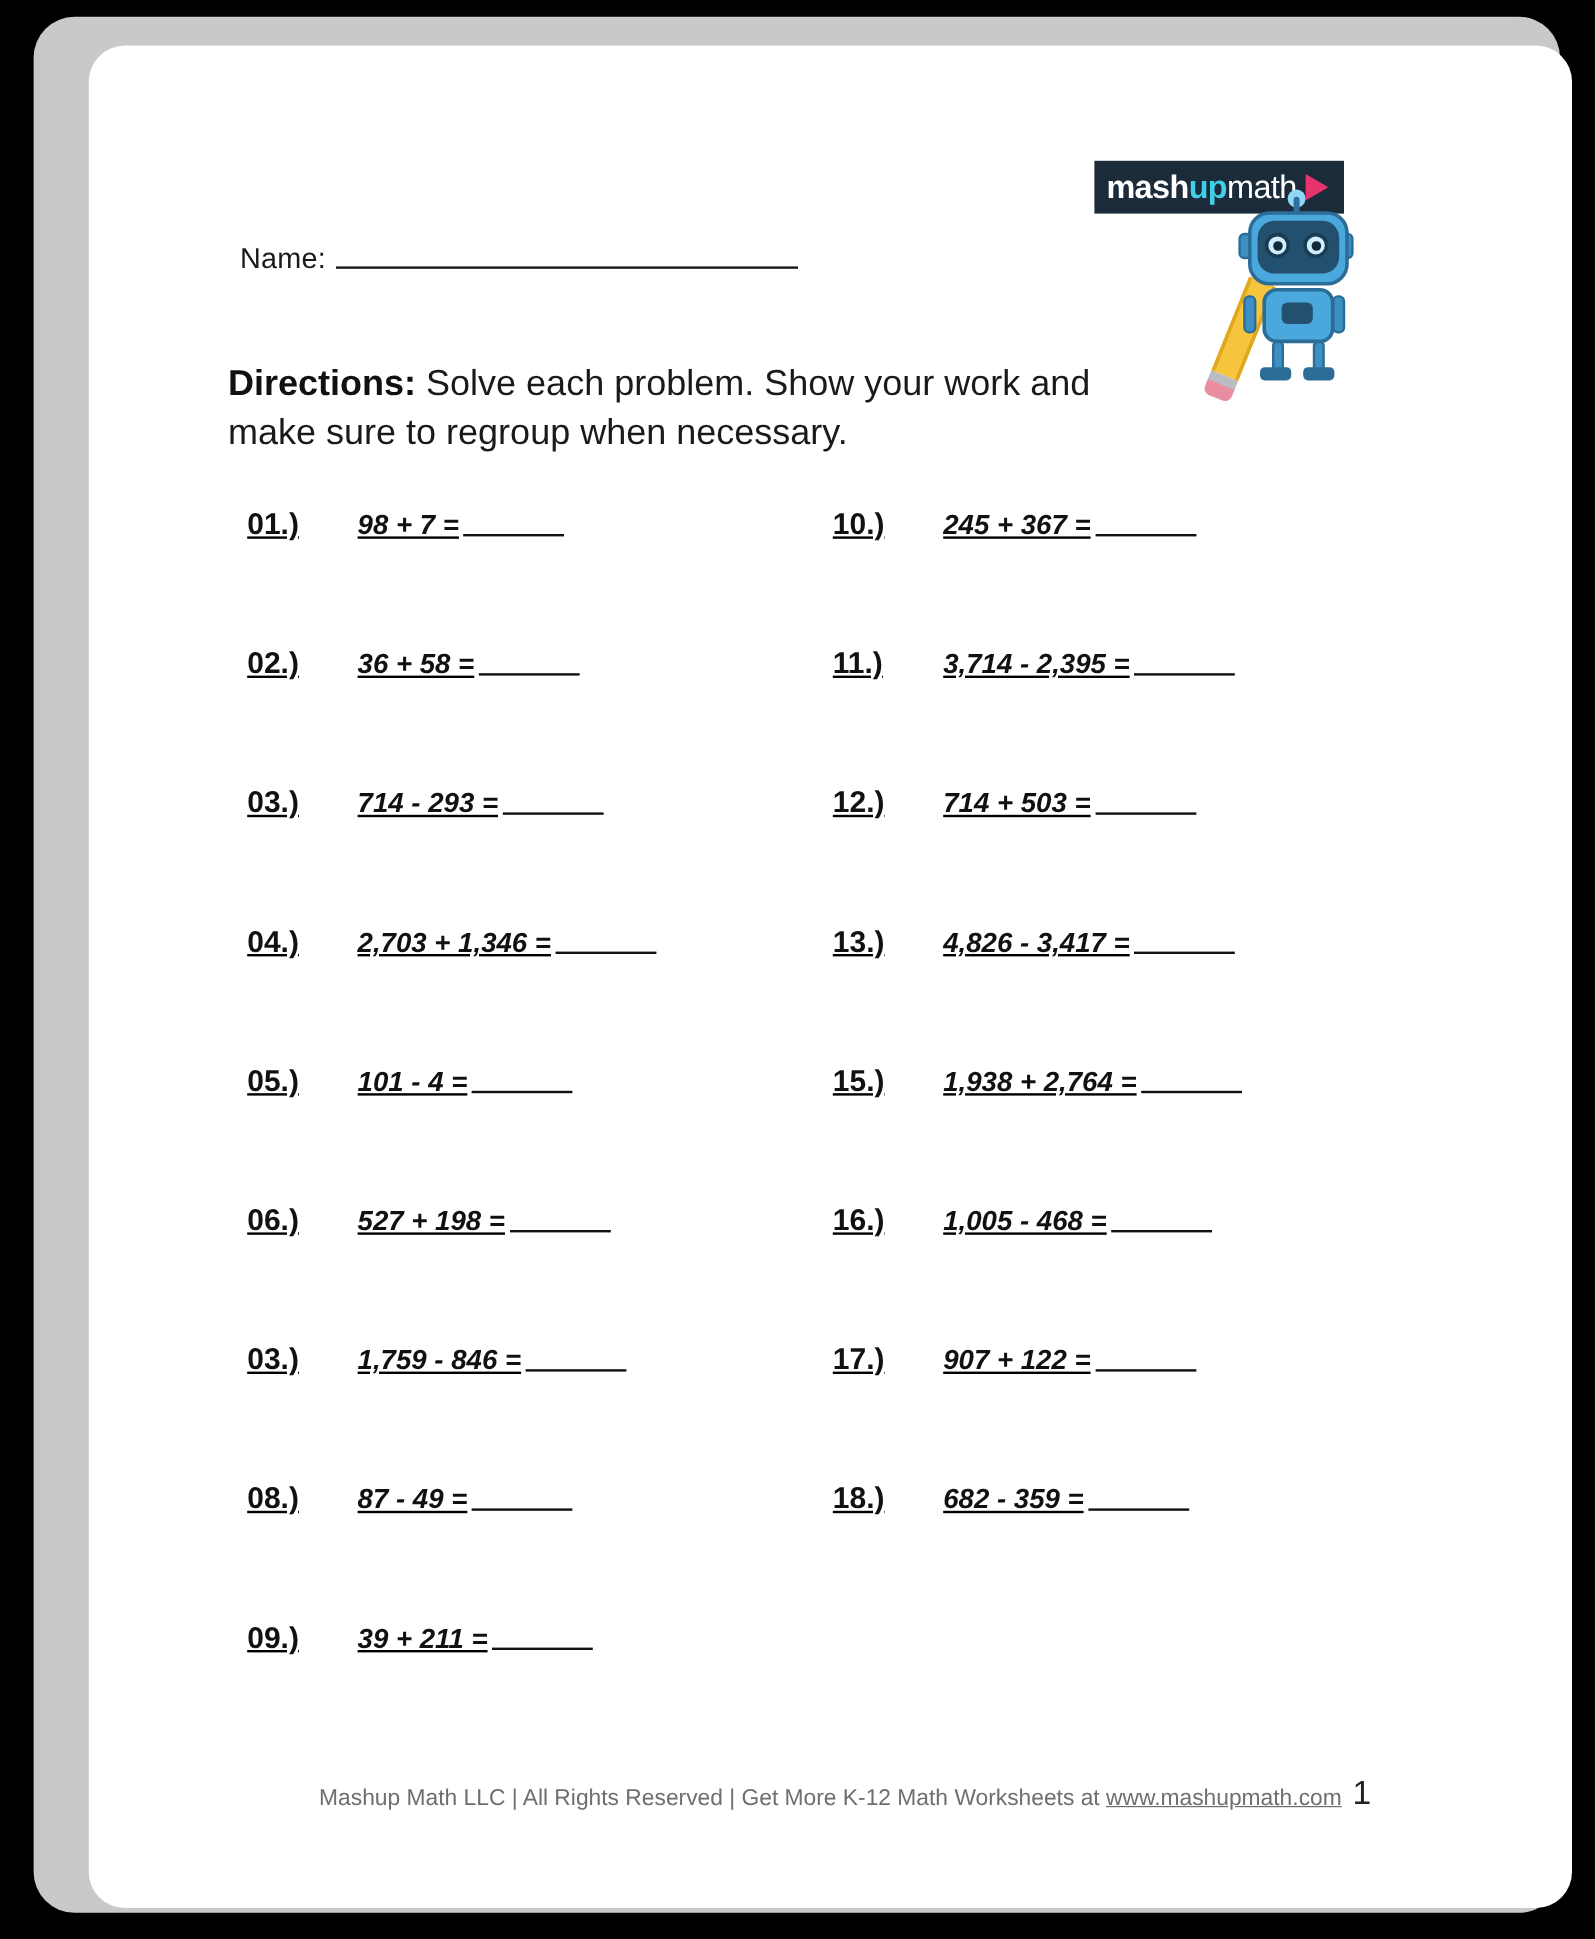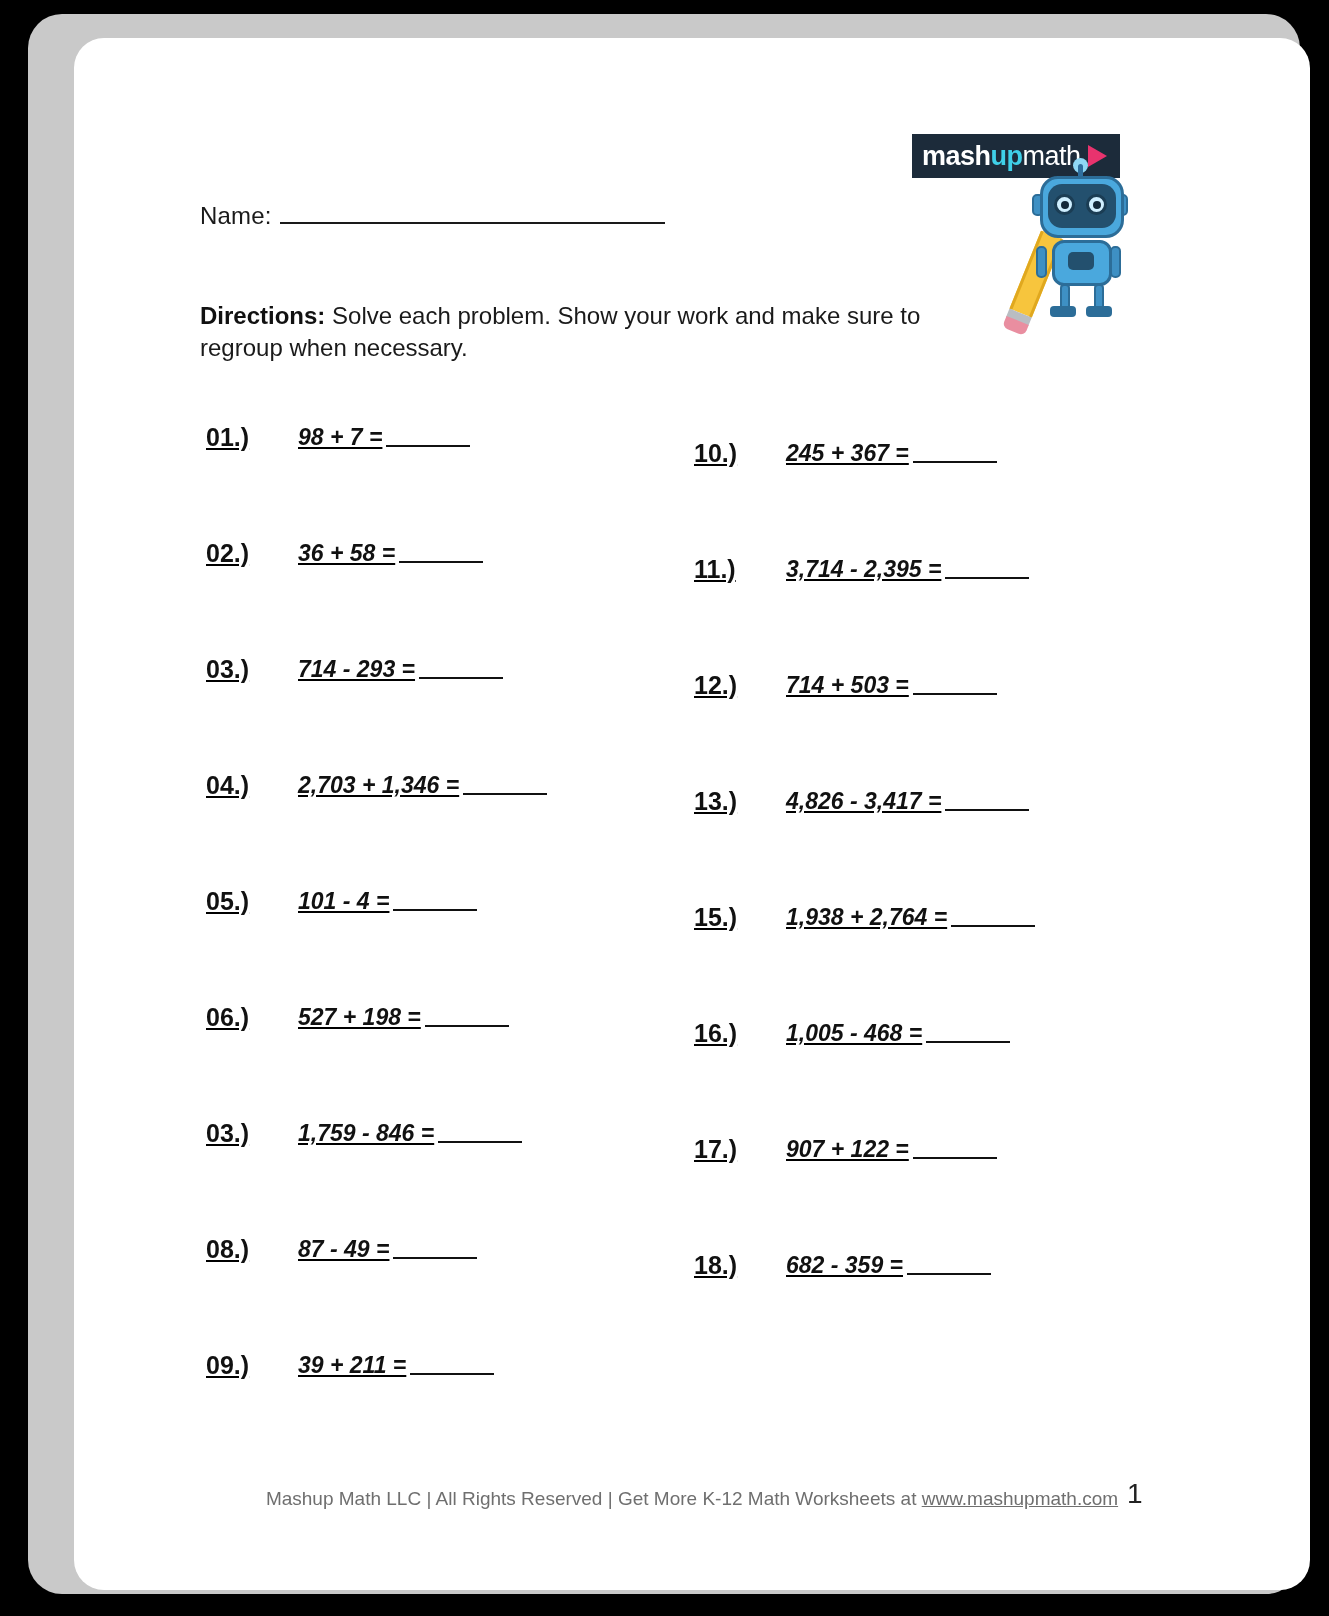--- a/index.html
+++ b/index.html
@@ -209,45 +209,45 @@
     top: 180px;
     font-size: 46px;
     font-weight: bold;
     color: #111111;
     letter-spacing: -0.6px;
   }
 
   
   .directions {
     position: absolute;
-    left: 126px;
+    left: 116px;
     top: 262px;
     width: 740px;
-    font-size: 24px;
+    font-size: 30px;
     line-height: 1.35;
     color: #1a1a1a;
   }
   .directions .dir-label {
     font-weight: bold;
     color: #111111;
   }
 
   
   .problems {
     position: absolute;
     left: 0;
     top: 340px;
     width: 1236px;
   }
   .column {
     position: absolute;
     top: 0;
   }
   .column.left { left: 132px; }
-  .column.right { left: 620px; margin-top: 16px; }
+  .column.right { left: 620px; }
 
   .problem {
     position: relative;
     height: 116px;
     display: flex;
     align-items: center;
     text-decoration: underline;
   }
   .p-num {
     width: 92px;

